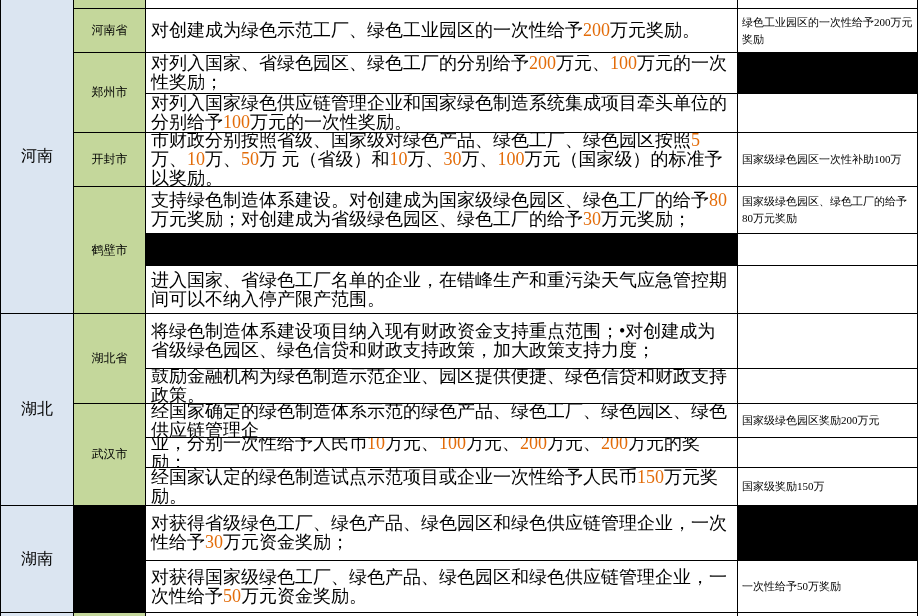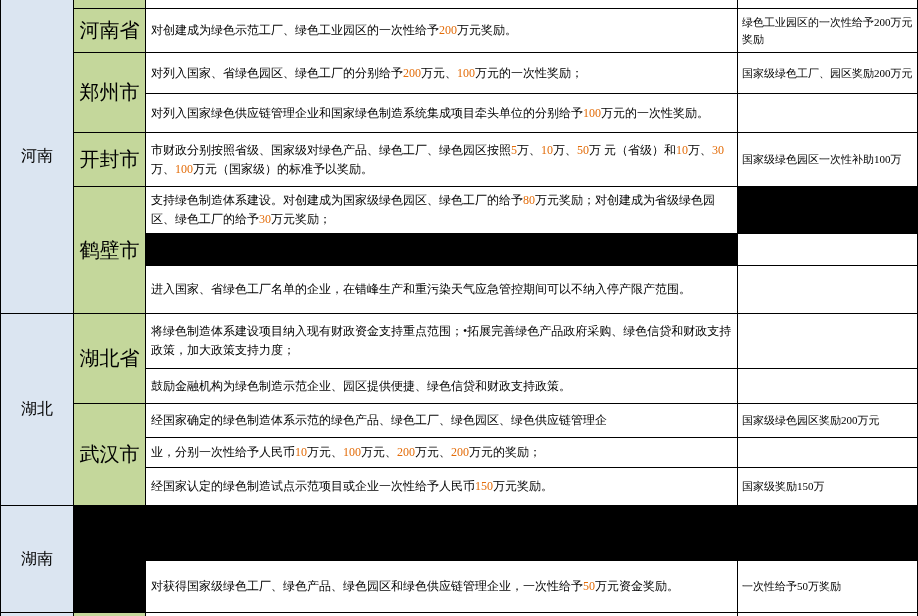--- a/index.html
+++ b/index.html
@@ -10,22 +10,22 @@
   .tbl{
     display:grid;width:918px;height:616px;box-sizing:border-box;
     border-left:1px solid var(--border,#000);
     border-right:1px solid var(--border,#000);
     background:var(--border,#000);gap:1px;
     grid-template-columns:72px 71px 591px 179px;
     grid-template-rows:8px 43px 40px 38px 53px 46px 31px 47px 54px 34px 33px 29px 37px 54px 51px 3px;
   }
   .cell{background:#fff;display:flex;align-items:center;overflow:hidden;}
   .province{background:var(--province-bg,#dbe5f1);justify-content:center;font-size:16px;}
-  .city{background:var(--city-bg,#c4d79b);justify-content:center;font-size:20px;}
-  .policy{padding:1px 5px;font-size:12px;line-height:19px;display:block;
+  .city{background:var(--city-bg,#c4d79b);justify-content:center;font-size:12px;}
+  .policy{padding:1px 5px;font-size:18px;line-height:19px;display:block;
           display:flex;align-items:center;}
   .policy>.txt{display:block;}
   .note{padding:1px 4px;font-size:11px;line-height:17px;}
   .note>.txt{display:block;}
   .hl{color:var(--highlight,#e36c09);}
 </style>
 </head>
 <body>
 
 <div class="screen">
@@ -58,51 +58,54 @@
     <div class="cell policy" style="grid-area:5/3/6/4">
         <span class="txt"><span>市财政分别按照省级、国家级对绿色产品、绿色工厂、绿色园区按照</span><span class="hl">5</span><span>万、</span><span class="hl">10</span><span>万、</span><span class="hl">50</span><span>万 元（省级）和</span><span class="hl">10</span><span>万、</span><span class="hl">30</span><span>万、</span><span class="hl">100</span><span>万元（国家级）的标准予以奖励。</span></span>
       </div>
     <div class="cell policy" style="grid-area:6/3/7/4">
         <span class="txt"><span>支持绿色制造体系建设。对创建成为国家级绿色园区、绿色工厂的给予</span><span class="hl">80</span><span>万元奖励；对创建成为省级绿色园区、绿色工厂的给予</span><span class="hl">30</span><span>万元奖励；</span></span>
       </div>
     <div class="cell policy" style="grid-area:8/3/9/4">
         <span class="txt"><span>进入国家、省绿色工厂名单的企业，在错峰生产和重污染天气应急管控期间可以不纳入停产限产范围。</span></span>
       </div>
     <div class="cell policy" style="grid-area:9/3/10/4">
-        <span class="txt"><span>将绿色制造体系建设项目纳入现有财政资金支持重点范围；•拓展完善绿色产品政府采购、绿色信贷和财政支持政策，加大政策支持力度；</span></span>
+        <span class="txt"><span>将绿色制造体系建设项目纳入现有财政资金支持重点范围；•对创建成为省级绿色园区、绿色信贷和财政支持政策，加大政策支持力度；</span></span>
       </div>
     <div class="cell policy" style="grid-area:10/3/11/4">
         <span class="txt"><span>鼓励金融机构为绿色制造示范企业、园区提供便捷、绿色信贷和财政支持政策。</span></span>
       </div>
     <div class="cell policy" style="grid-area:11/3/12/4">
         <span class="txt"><span>经国家确定的绿色制造体系示范的绿色产品、绿色工厂、绿色园区、绿色供应链管理企</span></span>
       </div>
     <div class="cell policy" style="grid-area:12/3/13/4">
         <span class="txt"><span>业，分别一次性给予人民币</span><span class="hl">10</span><span>万元、</span><span class="hl">100</span><span>万元、</span><span class="hl">200</span><span>万元、</span><span class="hl">200</span><span>万元的奖励；</span></span>
       </div>
     <div class="cell policy" style="grid-area:13/3/14/4">
         <span class="txt"><span>经国家认定的绿色制造试点示范项目或企业一次性给予人民币</span><span class="hl">150</span><span>万元奖励。</span></span>
       </div>
+    <div class="cell policy" style="grid-area:14/3/15/4">
+        <span class="txt"><span>对获得省级绿色工厂、绿色产品、绿色园区和绿色供应链管理企业，一次性给予</span><span class="hl">30</span><span>万元资金奖励；</span></span>
+      </div>
     <div class="cell policy" style="grid-area:15/3/16/4">
         <span class="txt"><span>对获得国家级绿色工厂、绿色产品、绿色园区和绿色供应链管理企业，一次性给予</span><span class="hl">50</span><span>万元资金奖励。</span></span>
       </div>
     <div class="cell" style="grid-area:16/3/17/4"></div>
 
     <div class="cell" style="grid-area:1/4/2/5"></div>
     <div class="cell note" style="grid-area:2/4/3/5">
         <span class="txt">绿色工业园区的一次性给予200万元奖励</span>
       </div>
-    <div class="cell note" style="grid-area:3/4/4/5">
-        <span class="txt">国家级绿色工厂、园区奖励200万元</span>
-      </div>
     <div class="cell note" style="grid-area:4/4/5/5">
         <span class="txt"></span>
       </div>
     <div class="cell note" style="grid-area:5/4/6/5">
         <span class="txt">国家级绿色园区一次性补助100万</span>
+      </div>
+    <div class="cell note" style="grid-area:6/4/7/5">
+        <span class="txt">国家级绿色园区、绿色工厂的给予80万元奖励</span>
       </div>
     <div class="cell note" style="grid-area:7/4/8/5">
         <span class="txt"></span>
       </div>
     <div class="cell note" style="grid-area:8/4/9/5">
         <span class="txt"></span>
       </div>
     <div class="cell note" style="grid-area:9/4/10/5">
         <span class="txt"></span>
       </div>

